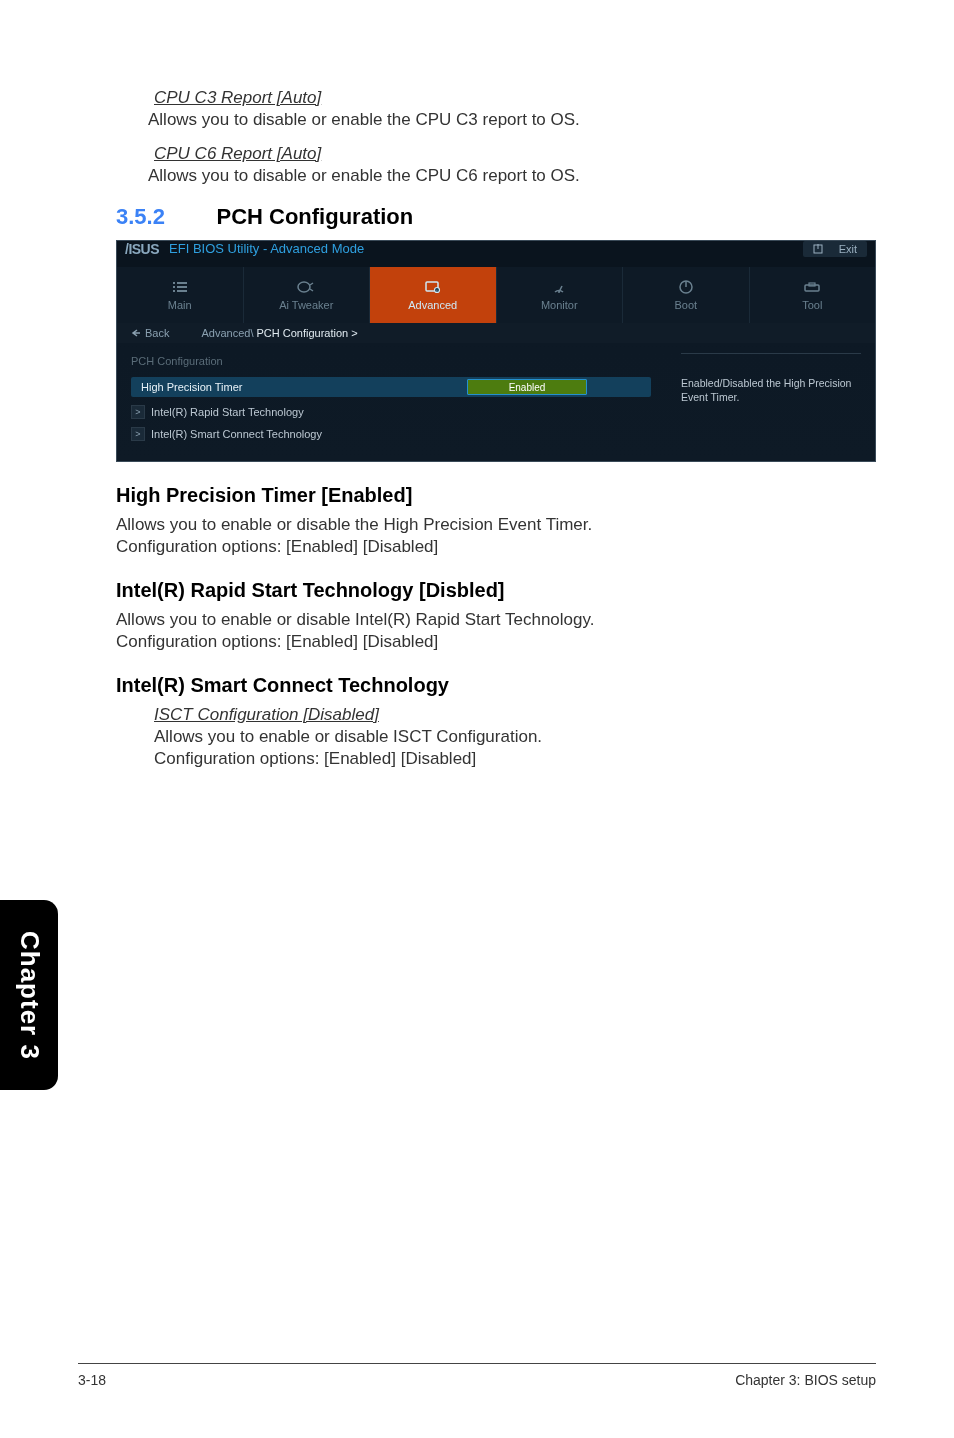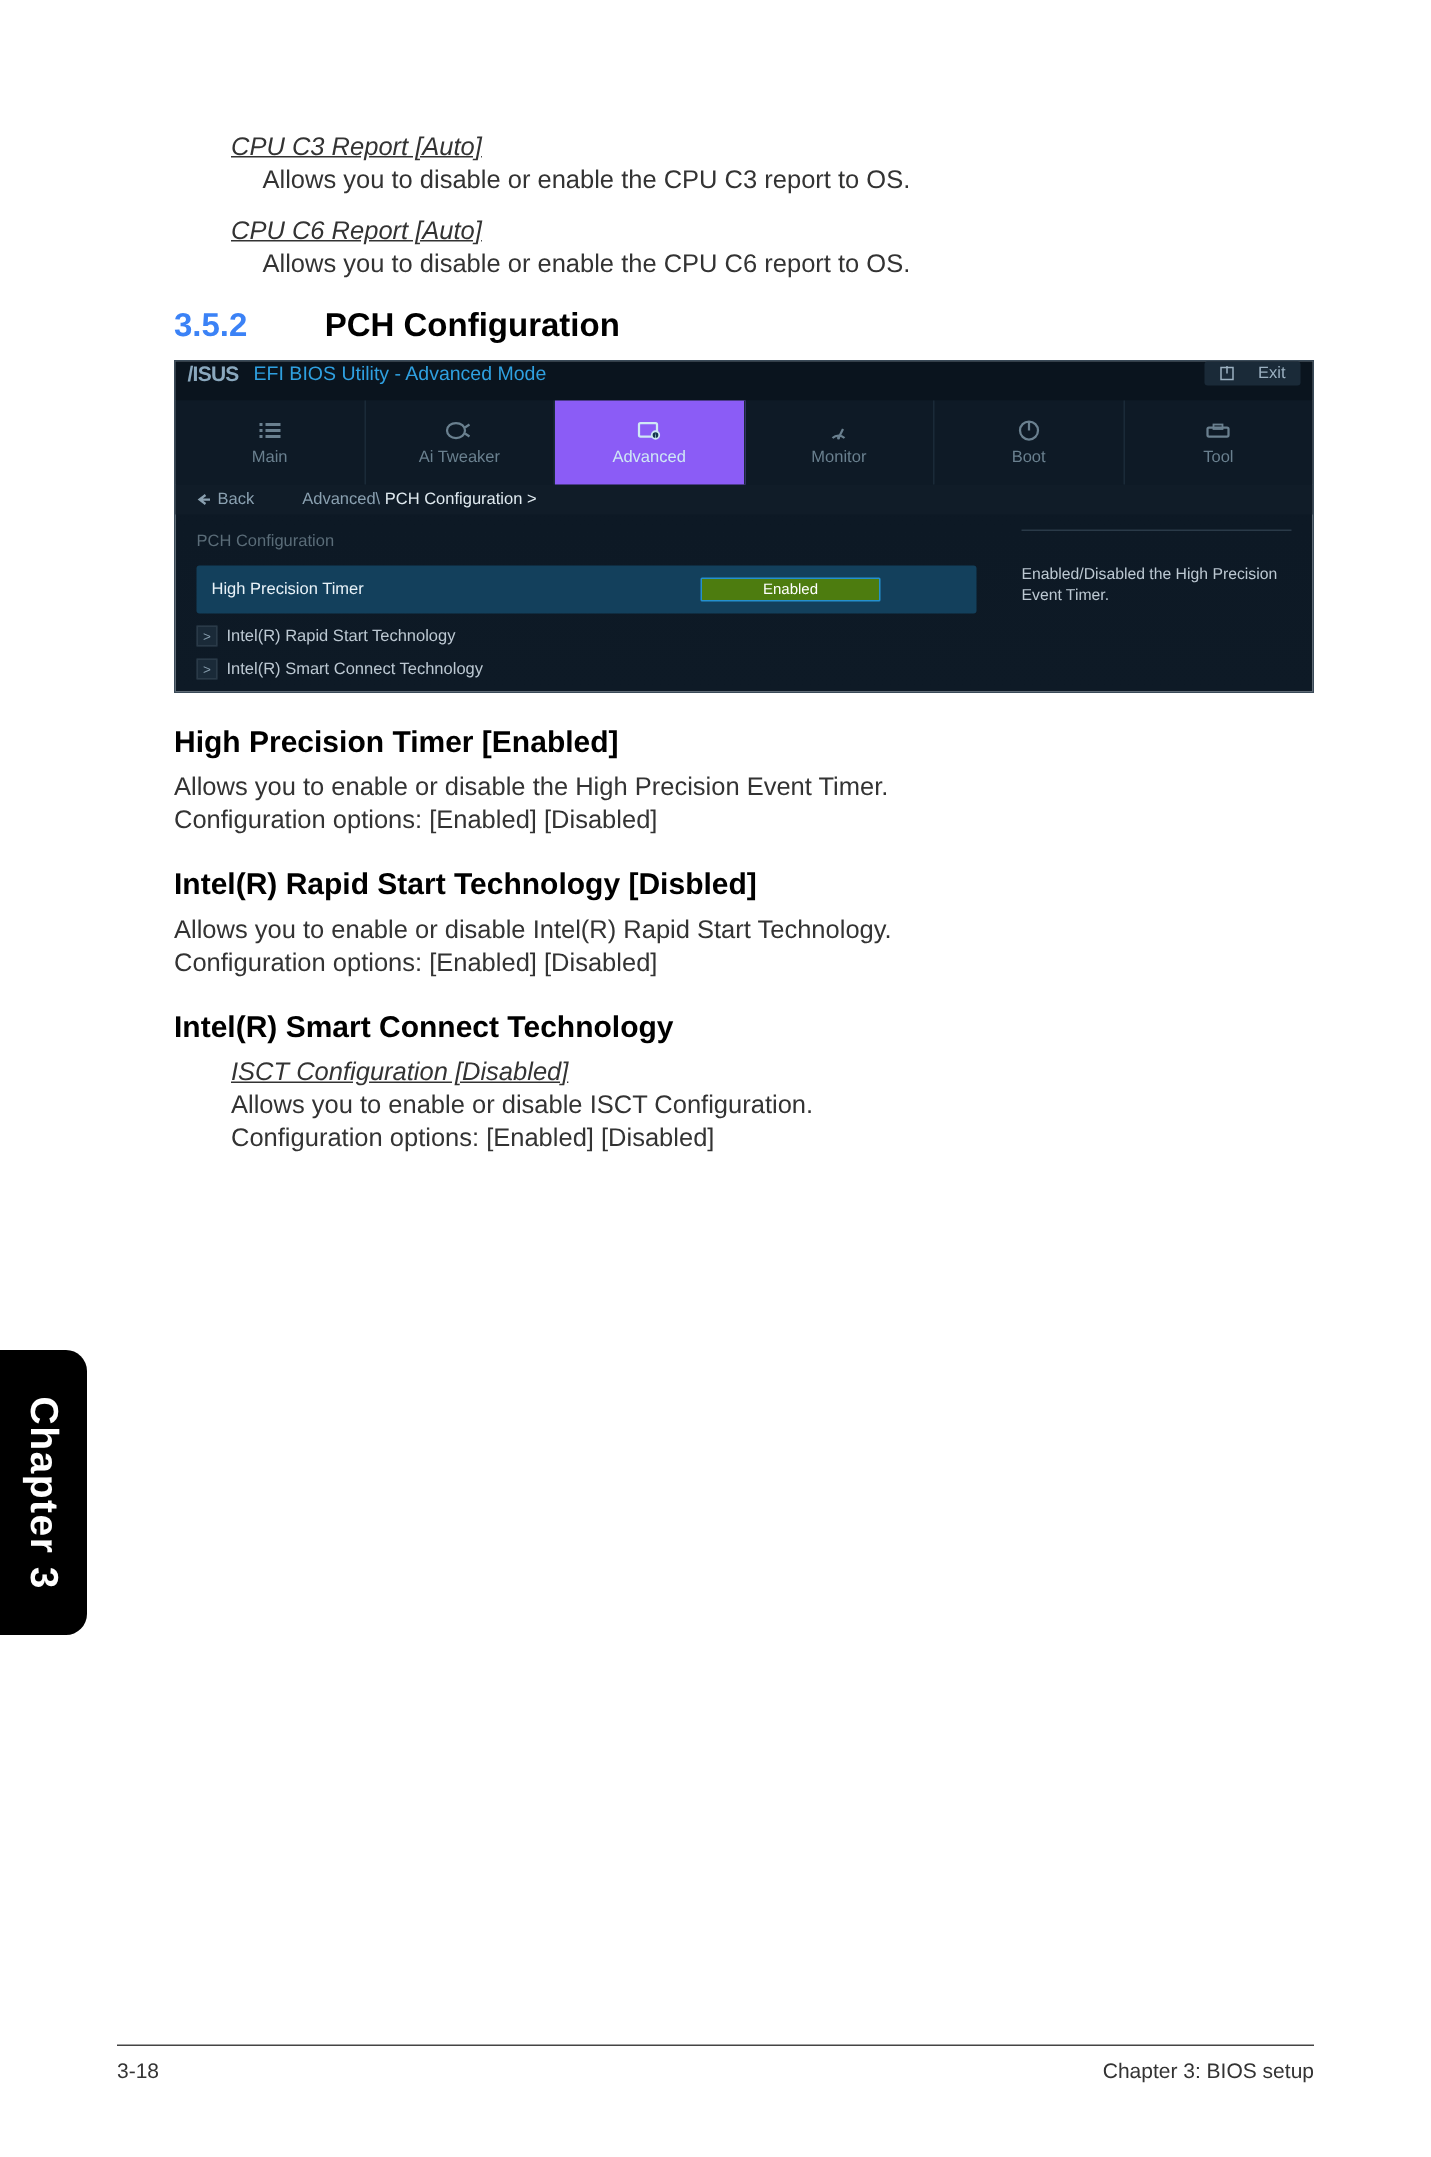--- a/index.html
+++ b/index.html
@@ -41,21 +41,21 @@
     text-decoration: underline;
     font-style: italic;
     font-size: 17px;
     color: #333;
     margin-left: 38px;
     margin-bottom: 2px;
   }
   .body-text {
     font-size: 17px;
     color: #333;
-    margin-left: 59px;
+    margin-left: 32px;
     margin-bottom: 14px;
   }
   .section-num {
     font-size: 22px;
     font-weight: bold;
     color: #3b82f6;
     display: inline-block;
     width: 96px;
   }
   .section-title-row {
@@ -130,21 +130,21 @@
     display: flex;
     flex-direction: column;
     align-items: center;
     justify-content: center;
     border-right: 1px solid #1a2a38;
     color: #6a808f;
     font-size: 11px;
   }
   .tab:last-child { border-right: none; }
   .tab.active {
-    background: #8b5cf6;
+    background: #c2410c;
     color: #cfe8f5;
   }
   .tab .ico {
     width: 20px;
     height: 16px;
     margin-bottom: 4px;
     display: flex;
     align-items: center;
     justify-content: center;
   }
@@ -181,21 +181,21 @@
     border-top: 1px solid #2a3a48;
     padding-top: 23px;
   }
   .pch-title {
     color: #5a6c78;
     font-size: 11px;
     margin-bottom: 10px;
   }
   .hi-prec-row {
     width: 520px;
-    height: 32px;
+    height: 20px;
     background: #13405c;
     color: #e8f2f8;
     font-size: 11px;
     display: flex;
     align-items: center;
     padding-left: 10px;
     border-radius: 2px;
     position: relative;
   }
   .hi-prec-row .val {

